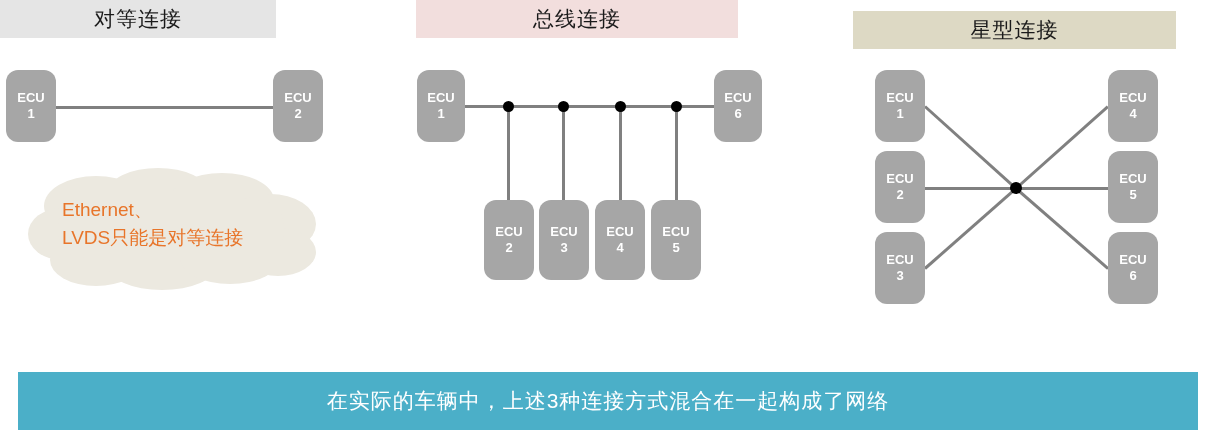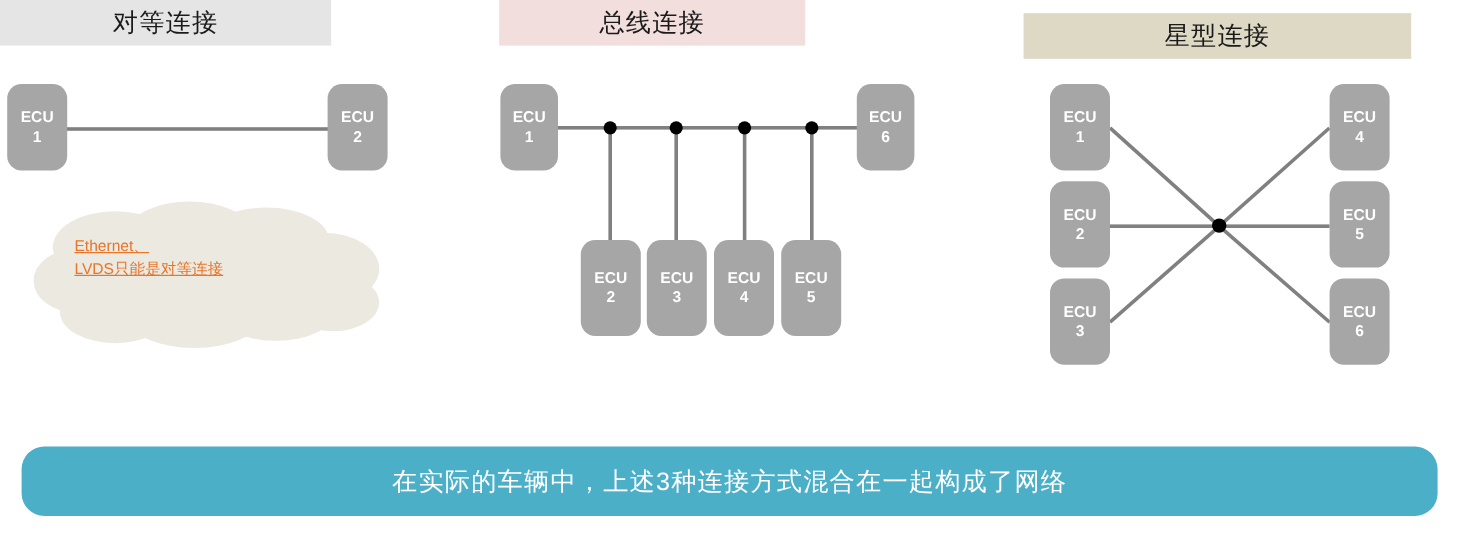--- a/index.html
+++ b/index.html
@@ -27,21 +27,21 @@
     height: 38px;
     display: flex;
     align-items: center;
     justify-content: center;
     font-size: 21px;
     color: #1a1a1a;
     letter-spacing: 1px;
     white-space: nowrap;
   }
   #header-peer  { left: 0px;   top: 0px; width: 276px; background: #e5e5e5; }
-  #header-bus   { left: 416px; top: 0px; width: 255px; background: #f2dedd; }
+  #header-bus   { left: 416px; top: 0px; width: 322px; background: #f2dedd; }
   #header-star  { left: 853px; top: 11px; width: 323px; background: #ddd9c4; }
 
   
   .ecu {
     position: absolute;
     background: #a6a6a6;
     color: #ffffff;
     font-size: 13px;
     font-weight: bold;
     line-height: 1.25;
@@ -92,40 +92,38 @@
     width: 292px;
     height: 124px;
     z-index: 1;
   }
   #cloud-callout svg { display: block; width: 292px; height: 124px; }
   #cloud-text {
     position: absolute;
     left: 62px;
     top: 196px;
     width: 260px;
-    font-size: 13px;
+    font-size: 19px;
     line-height: 1.45;
     color: #e8752a;
     z-index: 2;
     white-space: pre-line;
-    text-decoration: underline;
   }
 
   
   #bottom-banner {
     position: absolute;
     left: 18px;
     top: 372px;
     width: 1180px;
     height: 58px;
     background: #4bafc8;
     display: flex;
     align-items: center;
     justify-content: center;
-    border-radius: 19px;
   }
   #bottom-banner-text {
     color: #ffffff;
     font-size: 21px;
     letter-spacing: 1px;
     white-space: nowrap;
   }
 </style>
 </head>
 <body>

